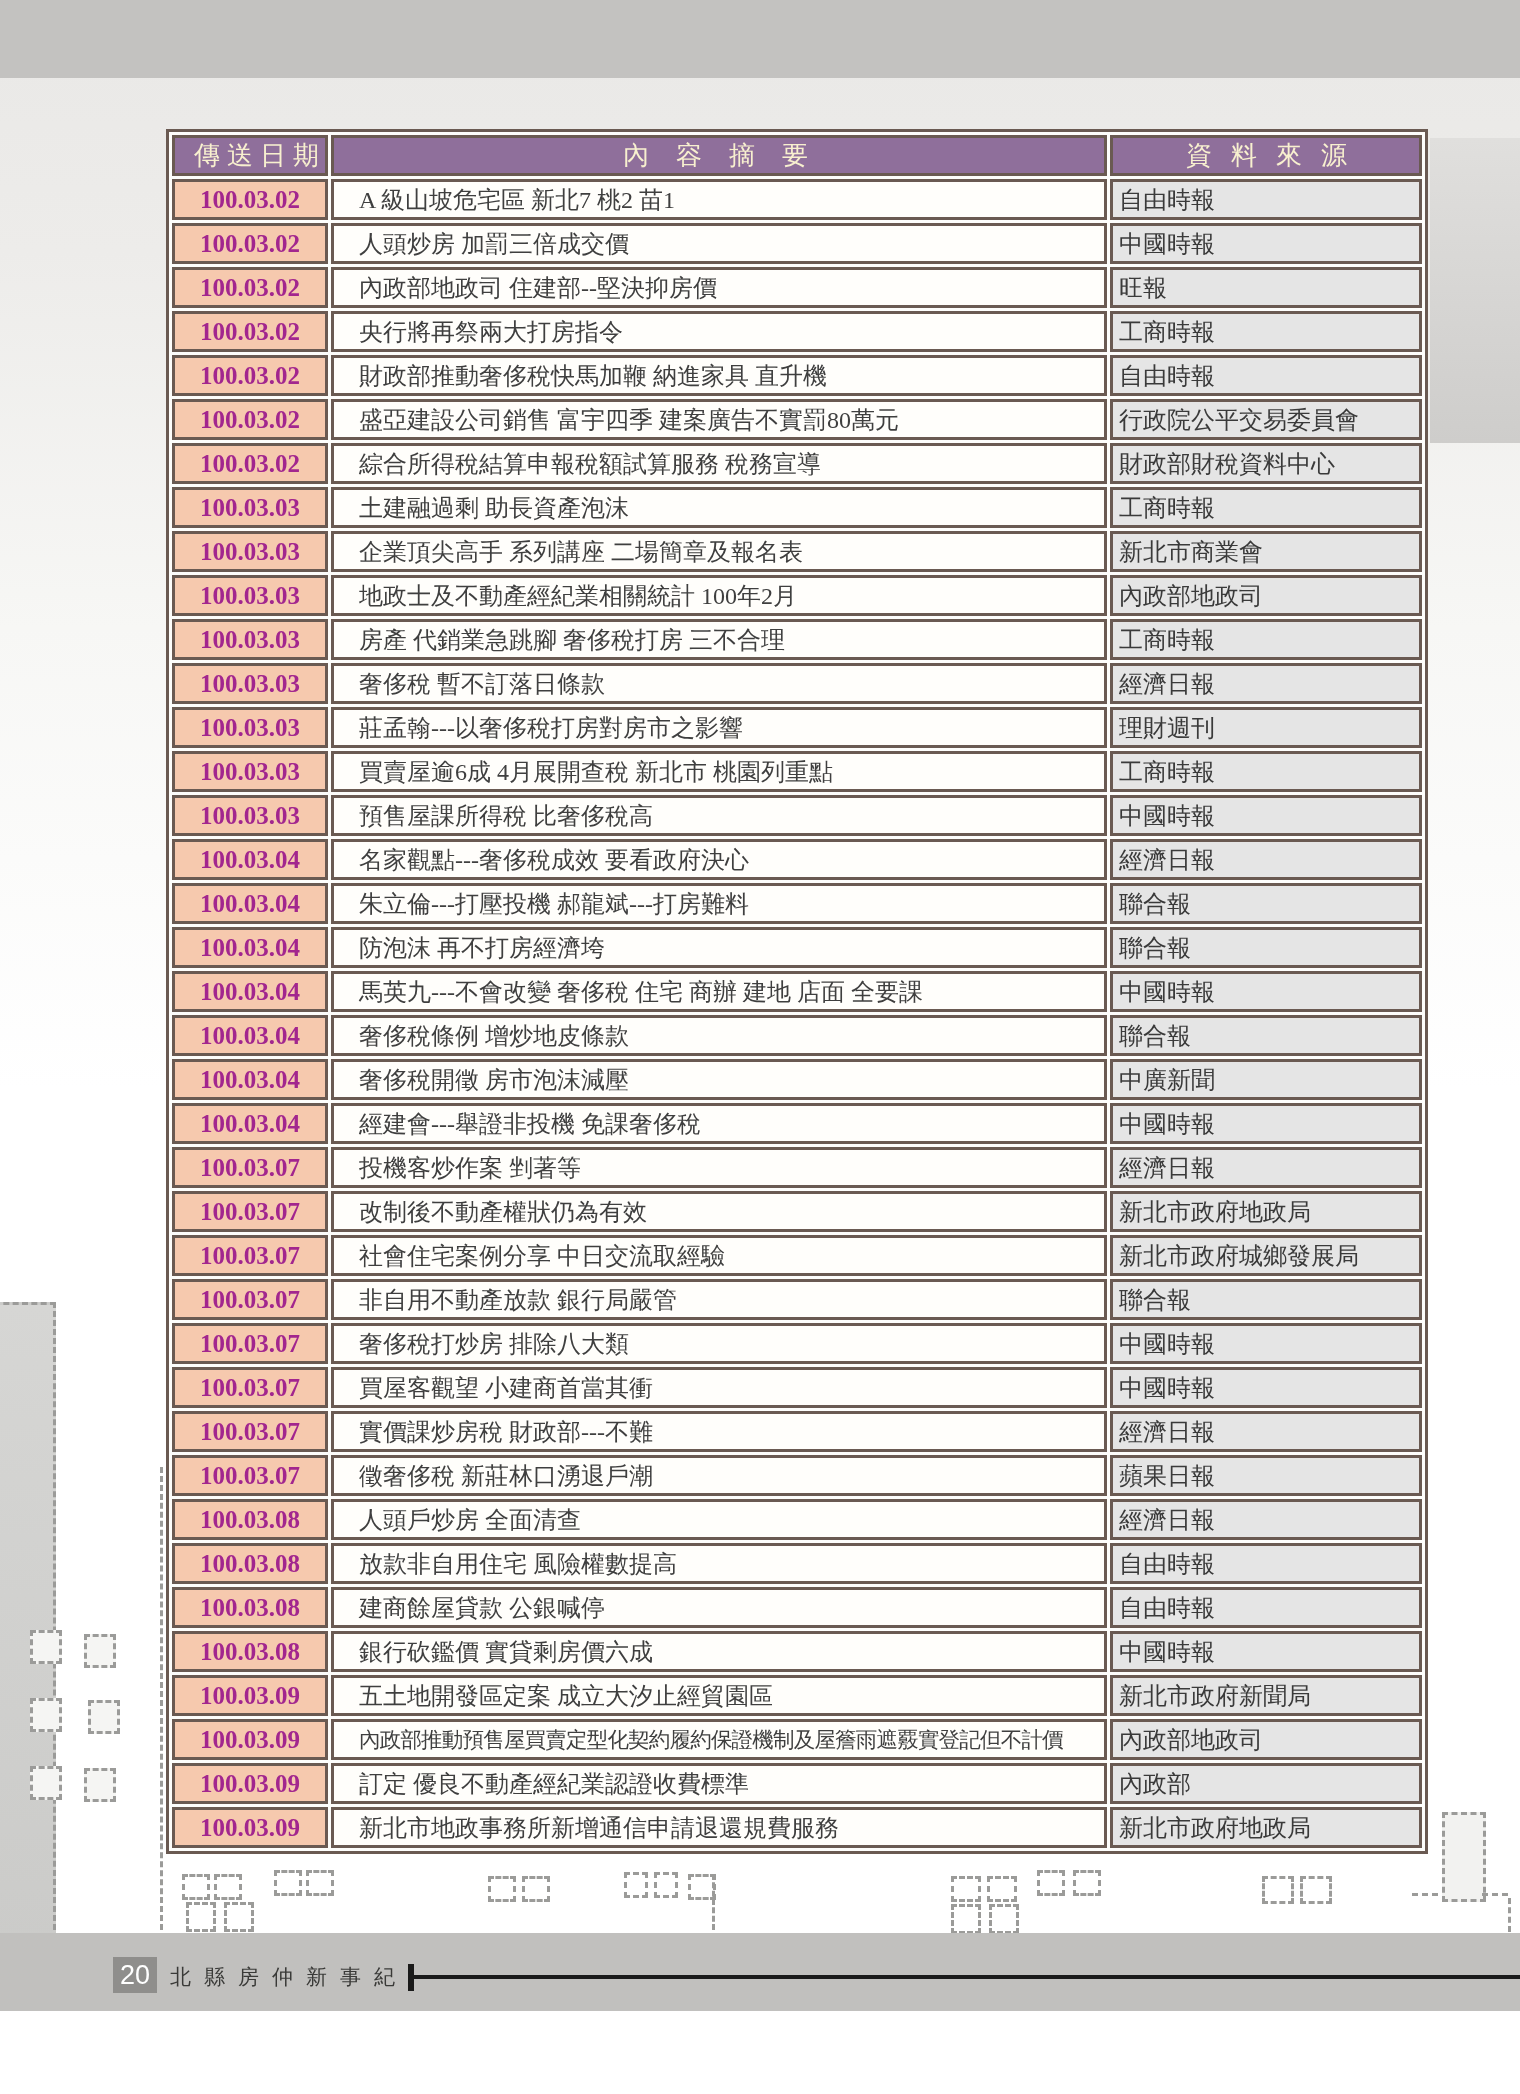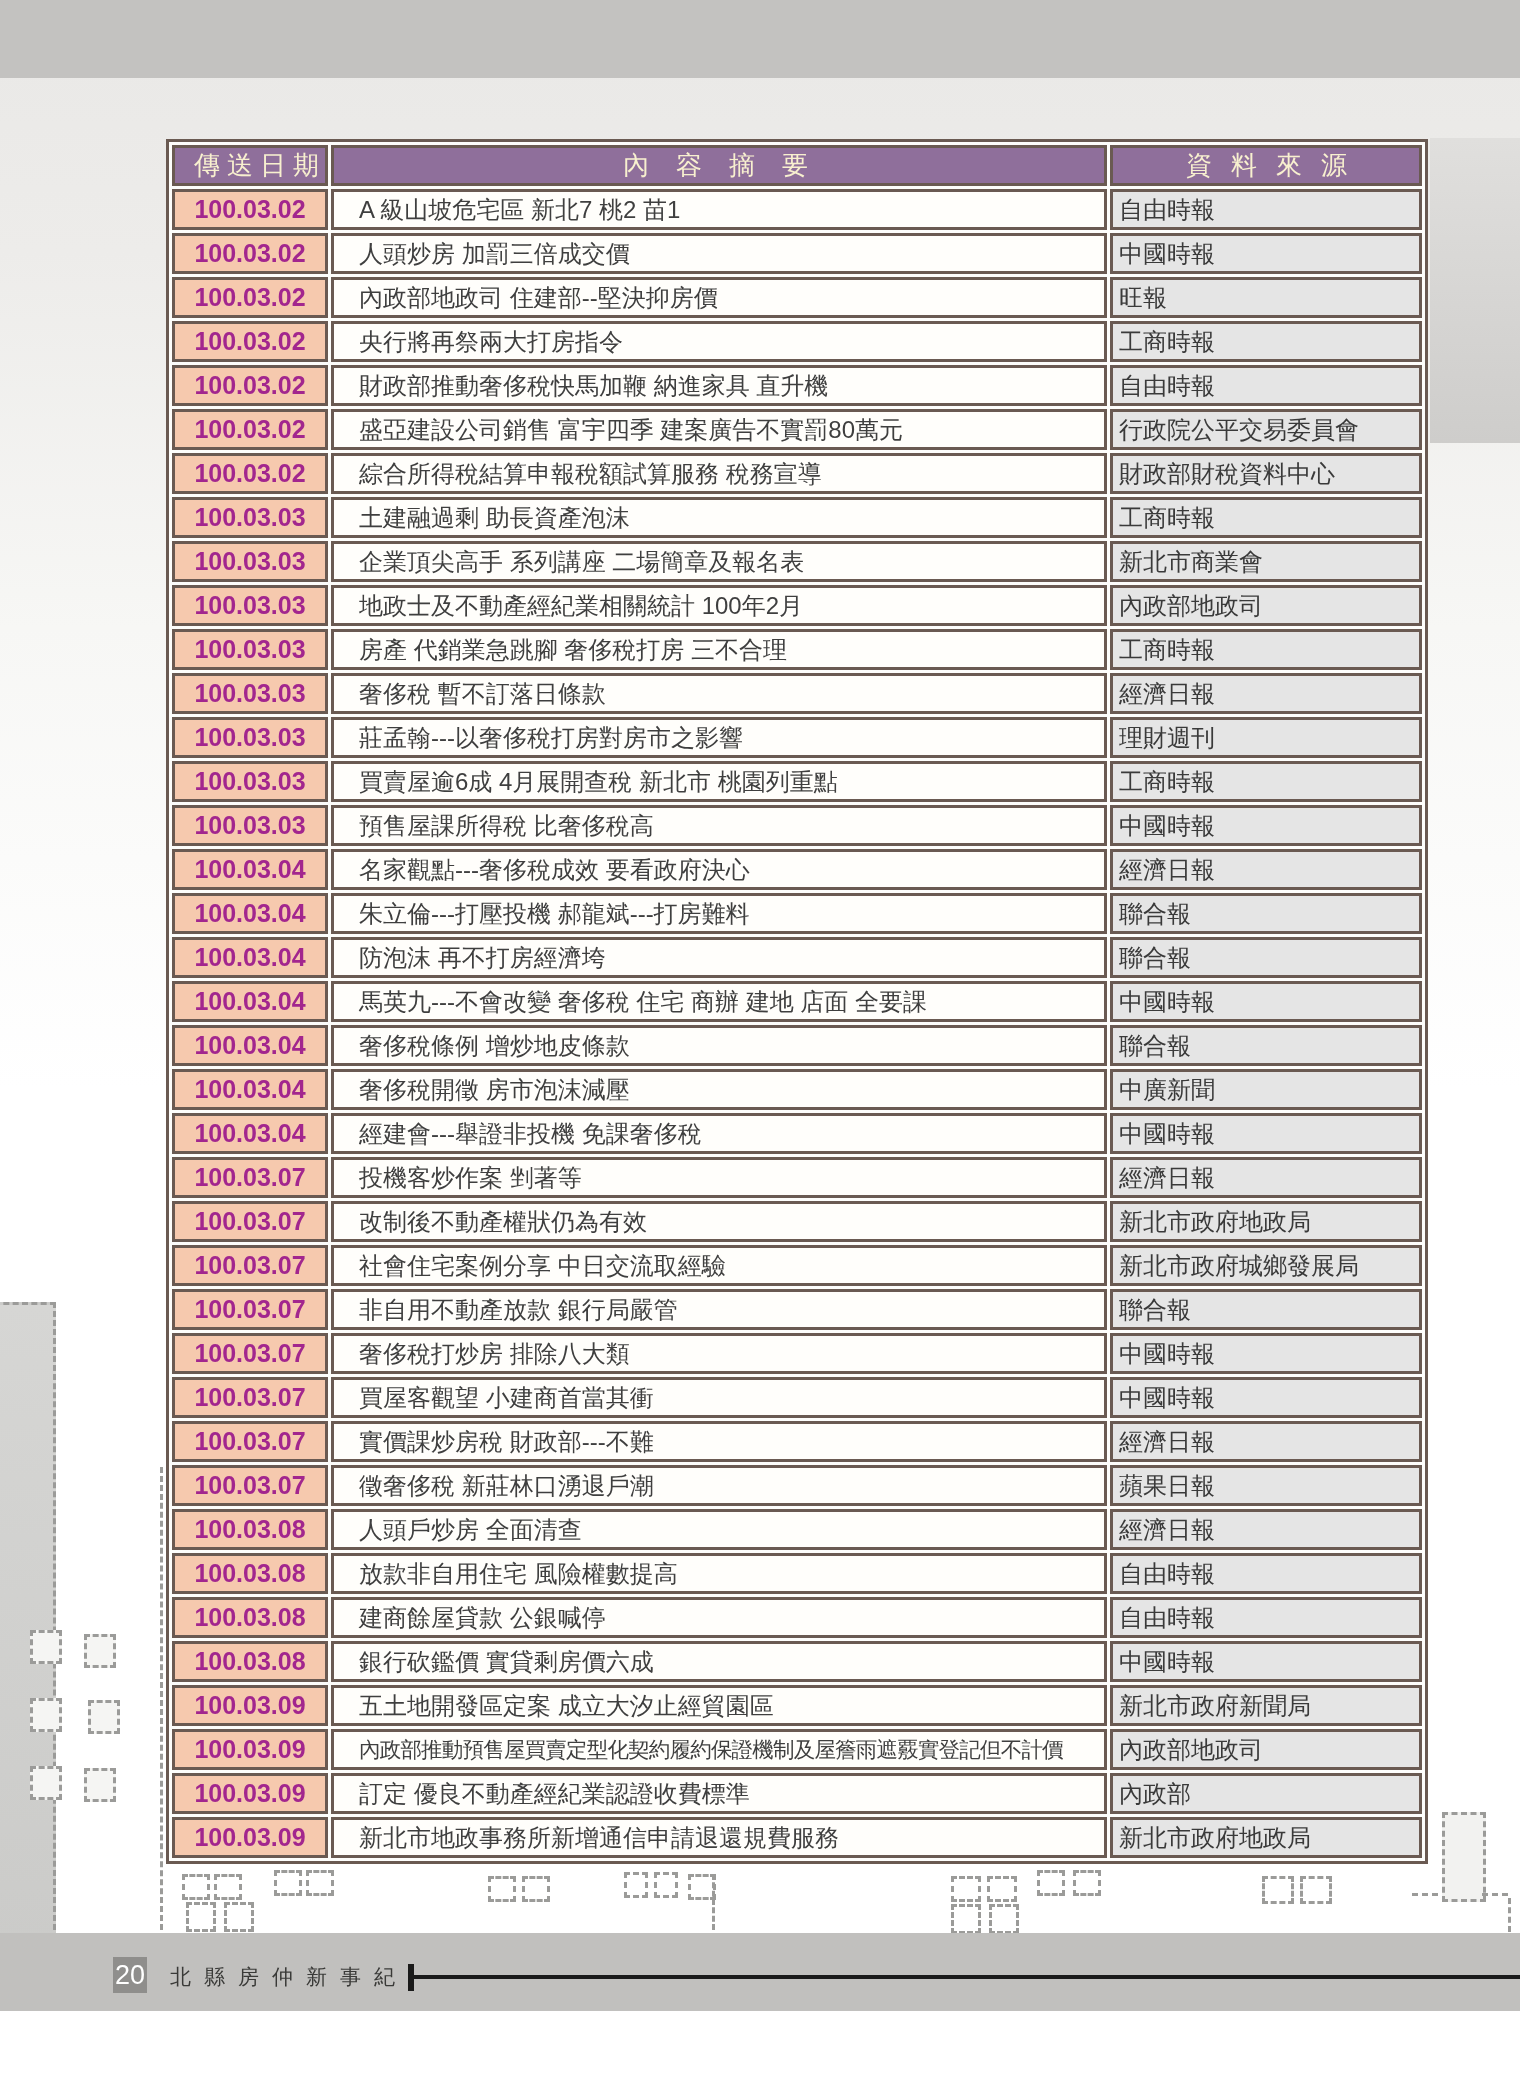--- a/index.html
+++ b/index.html
@@ -7,39 +7,39 @@
     position:relative;width:1520px;height:2094px;overflow:hidden;
     font-family:"Liberation Sans",sans-serif;
     background:linear-gradient(180deg,#e9e8e6 0%,#edecea 12%,#f7f7f5 30%,#ffffff 52%,#ffffff 100%);
   }
   .top-band{position:absolute;left:0;top:0;width:100%;height:78px;background:#c3c2c0;}
   .right-shade{position:absolute;left:1430px;top:138px;width:90px;height:305px;
     background:linear-gradient(180deg,#e0dfdd 0%,#d6d5d3 55%,#cecdcb 100%);}
 
   
   table.news{
-    position:absolute;left:166px;top:139px;
+    position:absolute;left:166px;top:129px;
     border-collapse:separate;border-spacing:3px;
-    background:#fdfdfb;border:3px solid #6a5a52;
+    background:#fdfdfb;border:3px solid #6a5a52;font-family:Liberation Serif, serif;
   }
   th,td{border:3px solid #6a5a52;padding:0;}
   th{height:32px;background:#8f6f9b;color:#f8f0cf;font-size:26px;font-weight:normal;text-align:center;}
   th.h-date{width:150px;letter-spacing:7px;}
   th.h-summary{width:770px;letter-spacing:27px;margin-top:16px;}
   th.h-source{width:306px;letter-spacing:19px;margin-top:44px;}
   th span{margin-right:-20px;} 
   td{height:35px;font-size:24px;white-space:nowrap;overflow:hidden;}
   td.date{background:#f6c9ae;color:#a2268e;font-weight:bold;text-align:center;font-size:25px;margin-left:44px;}
   td.summary{background:#fffefb;color:#3f3f3f;padding-left:25px;}
   td.summary.tight{font-size:21.5px;letter-spacing:-0.8px;}
   td.source{background:#e5e5e5;color:#3a3a3a;padding-left:6px;}
 
   
   .footer-band{position:absolute;left:0;top:1933px;width:100%;height:78px;background:#c1c0be;}
-  .page-num{position:absolute;left:113px;top:1957px;width:34px;height:36px;background:#8f8e8c;
+  .page-num{position:absolute;left:113px;top:1957px;width:44px;height:36px;background:#8f8e8c;
     color:#ffffff;font-size:27px;display:flex;align-items:center;justify-content:center;}
   .footer-title{position:absolute;left:170px;top:1963px;font-size:21px;letter-spacing:13px;color:#3a3a38;font-family:Liberation Serif, serif;}
   .footer-tick{position:absolute;left:408px;top:1964px;width:6px;height:27px;background:#1a1a1a;}
   .footer-rule{position:absolute;left:414px;top:1975px;width:1106px;height:4px;background:#1a1a1a;}
 
   
   .bldg,.win{position:absolute;border:3px dashed #9b9b99;}
   .bldg-left{left:-6px;top:1302px;width:56px;height:640px;
     background:linear-gradient(180deg,#d6d6d4,#cbcbc9);}
   .vline{position:absolute;width:0;border-left:3px dashed #9b9b99;}

